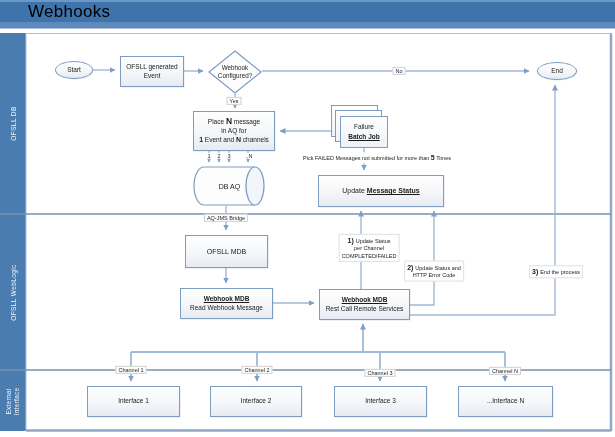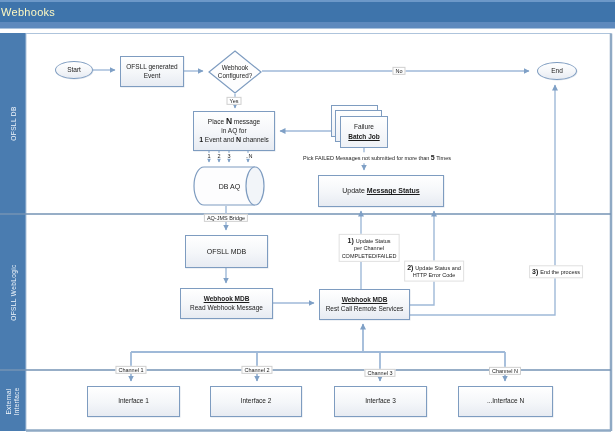--- a/index.html
+++ b/index.html
@@ -1,20 +1,20 @@
 <!DOCTYPE html>
 <html><head>
 <meta charset="utf-8">
 <style>
   html,body{margin:0;padding:0;}
   body{width:615px;height:437px;position:relative;font-family:"Liberation Sans",sans-serif;background:#ffffff;overflow:hidden;}
 
   
   .titlebar{position:absolute;left:0;top:0;width:615px;height:22px;background:#3E74AB;border-top:2px solid #6C98C8;box-sizing:border-box;z-index:5;}
-  .titlebar .t{color:#fef9c3;font-size:11px;line-height:20px;padding-left:1px;letter-spacing:.3px;}
+  .titlebar .t{color:#000000;font-size:17px;line-height:20px;padding-left:28px;letter-spacing:.3px;}
   .titlestrip{position:absolute;left:0;top:22px;width:615px;height:7px;background:#5D89BD;border-bottom:1px solid #A9C2DD;box-sizing:border-box;z-index:5;}
 
   
   .lanecol{position:absolute;left:0;top:33px;width:26px;height:398px;background:#4A7CB0;z-index:1;}
   .lanecell{position:absolute;left:0;width:26px;display:flex;align-items:center;justify-content:center;z-index:2;}
   .lanecell .v{transform:rotate(-90deg);color:#F2F7FC;font-size:6.5px;letter-spacing:.4px;white-space:nowrap;text-align:center;}
   .lanecell .v2{transform:rotate(-90deg);color:#F2F7FC;font-size:6.5px;letter-spacing:.3px;width:52px;text-align:center;line-height:1.3;}
 
   
   .wires{position:absolute;left:0;top:0;width:615px;height:437px;z-index:2;}

